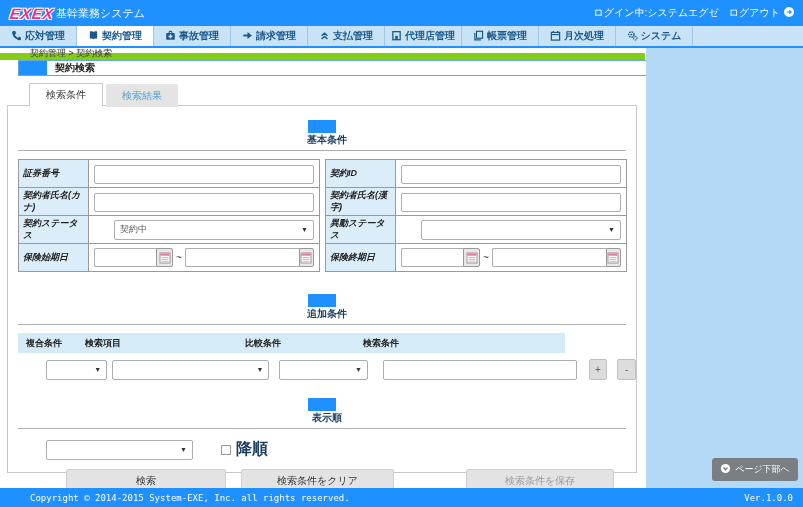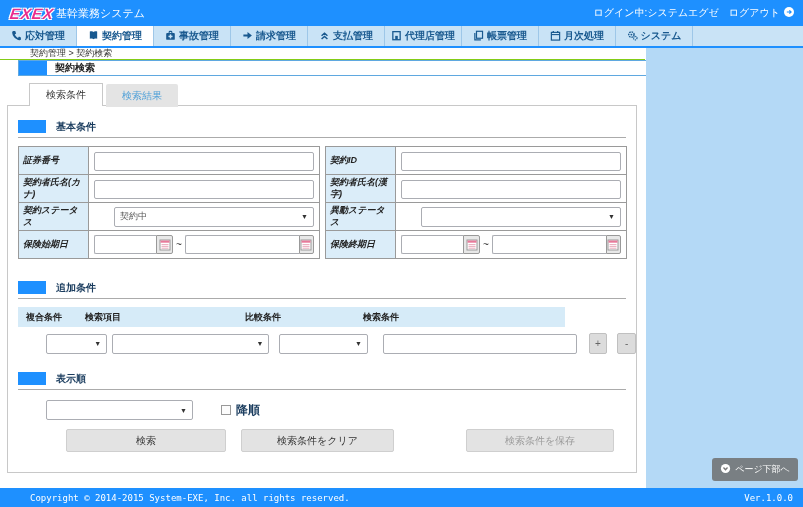--- a/index.html
+++ b/index.html
@@ -22,21 +22,21 @@
          background:#C9E3F6; border-bottom:2px solid #1E90FF; display:flex; }
   .nav-item { width:77px; height:20px; display:flex; align-items:center; justify-content:center;
               gap:3px; border-right:1px solid #9EC7E8; font-size:10px; font-weight:bold;
               color:#19598F; cursor:pointer; white-space:nowrap; }
   .nav-item.active { background:#fff; }
   .nav-item svg { flex:none; }
 
   
   .breadcrumb { position:absolute; top:48px; left:0; width:645px; height:12px;
                 padding-left:30px; font-size:9px; color:#333; line-height:11px;
-                border-bottom:1px solid #84cc16; background:#fff; }
+                border-bottom:7px solid #84cc16; background:#fff; }
 
   
   .titlebar { position:absolute; top:60px; left:18px; width:630px; height:16px;
               border:1px solid #5FA8E0; background:#fff; display:flex; align-items:center; }
   .titlebar .marker { width:28px; height:100%; background:#1E90FF; }
   .titlebar .txt { margin-left:8px; font-size:10px; font-weight:bold; color:#222; }
 
   
   .right-panel { position:absolute; top:48px; left:646px; width:157px; height:440px;
                  background:#B4D9F6; }
@@ -44,22 +44,22 @@
   
   .tabs { position:absolute; top:83px; left:29px; display:flex; gap:3px; z-index:3; }
   .tab { height:23px; padding:0 16px; font-size:10px; display:flex; align-items:center;
          cursor:pointer; }
   .tab.active { background:#fff; border:1px solid #C8C8C8; border-bottom:none; color:#333; }
   .tab.inactive { background:#E4E4E4; color:#4FA0D8; border-radius:2px 2px 0 0; margin-top:1px; }
 
   
   .panel { position:absolute; top:105px; left:7px; width:630px; height:368px;
            border:1px solid #C8C8C8; background:#fff; }
-  .section-head { display:flex; margin:0 10px; padding-bottom:3px;
-                  border-bottom:1px solid #ABABAB; }
+  .section-head { display:flex; align-items:center; margin:0 10px; padding-bottom:3px;
+                  border-bottom:1px solid #ABABAB;flex-direction:column; }
   .section-head .marker { width:28px; height:13px; background:#1E90FF; }
   .section-head .txt { margin-left:10px; font-size:10px; font-weight:bold; color:#1A3C5E; }
   .sh-basic { margin-top:14px; }
   .sh-add   { margin-top:22px; }
   .sh-sort  { margin-top:18px; }
 
   
   .tables { display:flex; margin:8px 0 0 10px; gap:5px; }
   table.form { border-collapse:collapse; width:302px; table-layout:fixed; }
   table.form td { border:1px solid #9A9A9A; height:28px; }
@@ -92,21 +92,21 @@
           font-size:10px; padding:0 3px; font-family:inherit; }
   .pm { width:19px; height:21px; margin-left:12px; background:#DCDCDC; border:1px solid #C0C0C0;
         border-radius:2px; font-size:10px; color:#666; cursor:pointer; font-family:inherit; }
   .pm + .pm { margin-left:10px; }
 
   
   .sortrow { display:flex; align-items:center; margin:10px 0 0 18px; }
   .sortrow .sel { width:147px; }
   .checkbox { width:10px; height:10px; border:1px solid #999; background:#FCFCFC;
               margin-left:28px; cursor:pointer; display:inline-block; }
-  .desc-label { margin-left:5px; font-size:12px; font-weight:bold; color:#1A3C5E; }
+  .desc-label { margin-left:5px; font-size:16px; font-weight:bold; color:#1A3C5E; }
 
   
   .btnrow { position:relative; margin-top:9px; height:23px; }
   .abtn { position:absolute; height:23px; background:#E3E3E3; border:1px solid #CFCFCF;
           border-radius:2px; font-size:10px; color:#333; cursor:pointer; font-family:inherit; }
   .btn-search { left:58px; width:160px; }
   .btn-clear  { left:233px; width:153px; }
   .btn-save   { left:458px; width:148px; color:#9B9B9B; }
 
   

